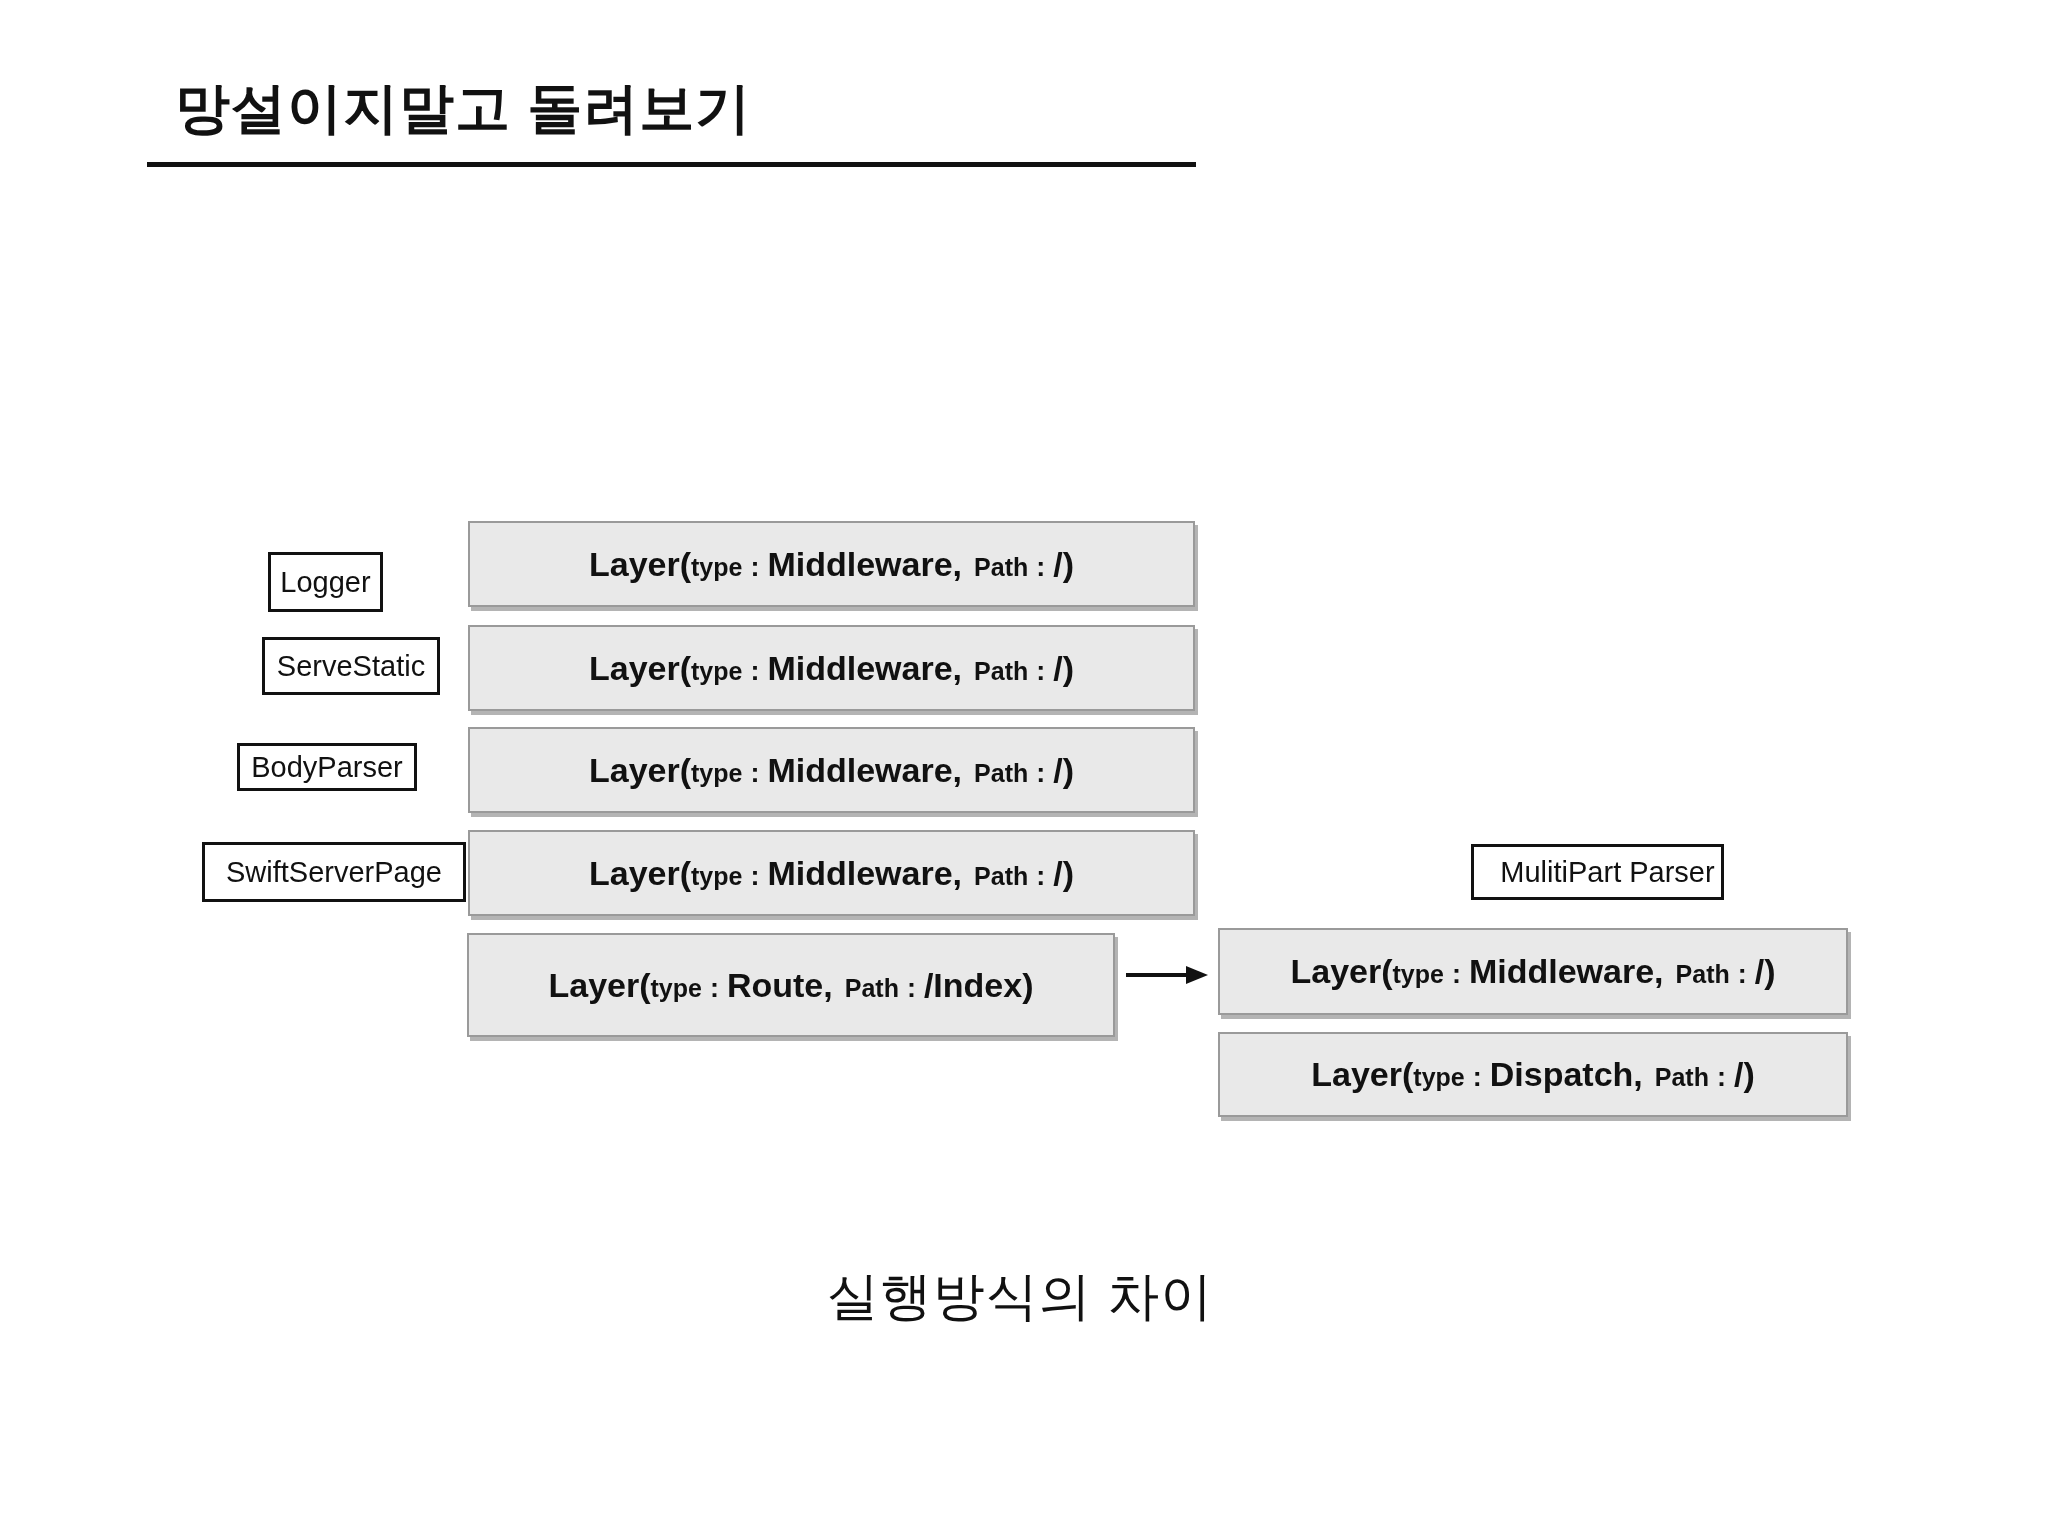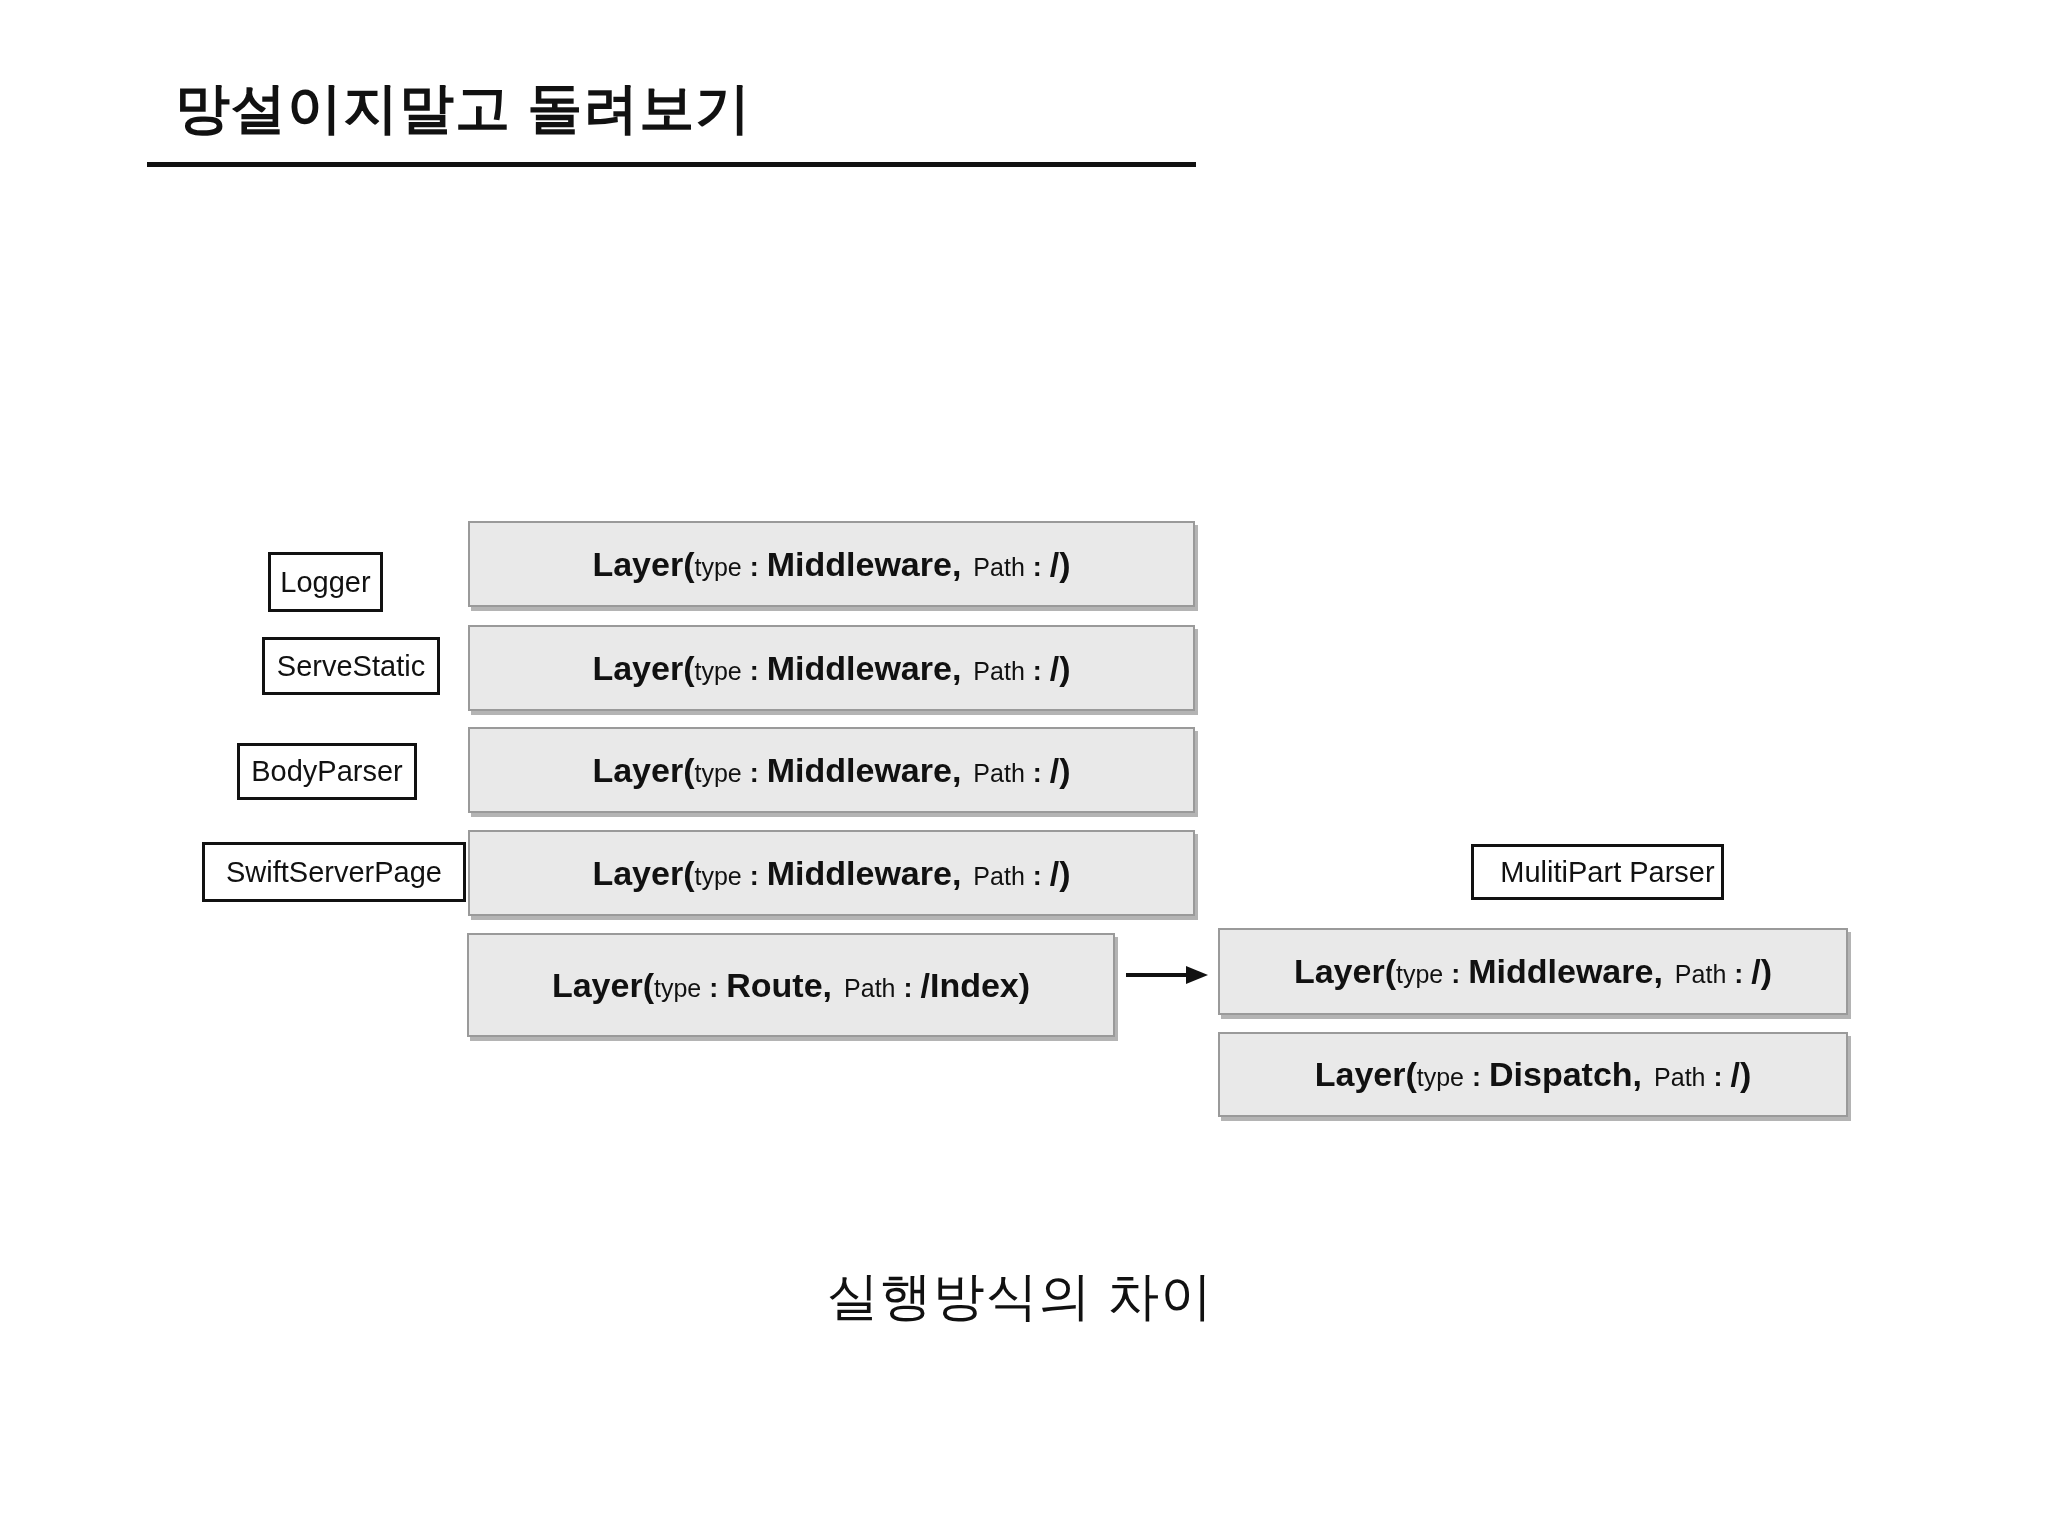--- a/index.html
+++ b/index.html
@@ -22,39 +22,39 @@
     background:var(--ink);
   }
   
   .label-box{
     position:absolute;background:#ffffff;border:3px solid var(--ink);
     display:flex;align-items:center;justify-content:center;
     font-size:29px;font-weight:400;color:var(--ink);white-space:nowrap;
   }
   #lbl-logger        {left:268px;top:552px;width:115px;height:60px;}
   #lbl-servestatic   {left:238px;top:637px;width:178px;height:58px;margin-left:24px;}
-  #lbl-bodyparser    {left:237px;top:743px;width:180px;height:57px;}
+  #lbl-bodyparser    {left:237px;top:743px;width:180px;height:48px;}
   #lbl-swiftserverpage{left:202px;top:842px;width:264px;height:60px;}
   #lbl-multipart     {left:1471px;top:844px;width:253px;height:56px;padding-left:20px;}
   
   .layer-box{
     position:absolute;background:var(--box_fill);
     border:2px solid var(--box_border);
     box-shadow:3px 4px 0 var(--box_shadow);
     display:flex;align-items:center;justify-content:center;
     white-space:nowrap;color:var(--ink);
   }
   .mid{left:468px;width:727px;height:86px;}
   #mid-1{top:521px;} #mid-2{top:625px;} #mid-3{top:727px;} #mid-4{top:830px;}
   #route-box{left:467px;top:933px;width:648px;height:104px;}
   .rightcol{left:1218px;width:630px;}
   #right-1{top:928px;height:87px;}
   #right-2{top:1032px;height:85px;}
   .lt .big  {font-size:34px;font-weight:800;}
-  .lt .small{font-size:25px;font-weight:400;}
+  .lt .small{font-size:25px;font-weight:700;}
   .lt .colon{font-size:27px;font-weight:700;margin:0 8px;}
   .lt .pgap {margin-left:12px;}
   
   .arrow-svg{position:absolute;left:1124px;top:957px;width:88px;height:36px;}
   
   .caption{
     position:absolute;left:0;right:8px;top:1262px;text-align:center;
     font-size:52px;font-weight:400;color:var(--ink);letter-spacing:1px;
   }
 </style>

